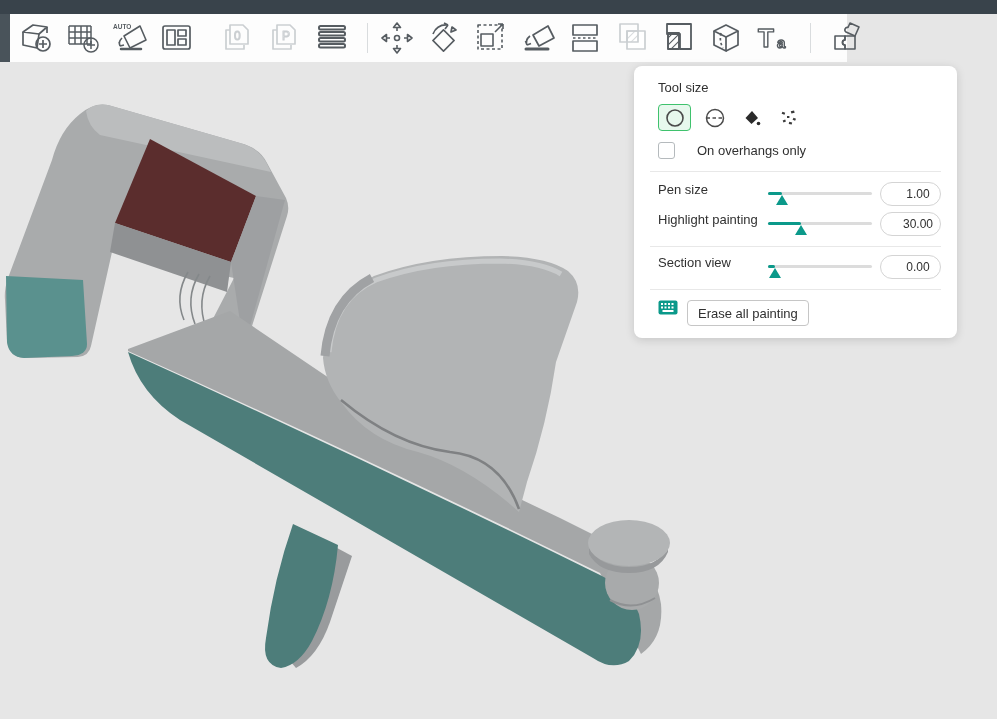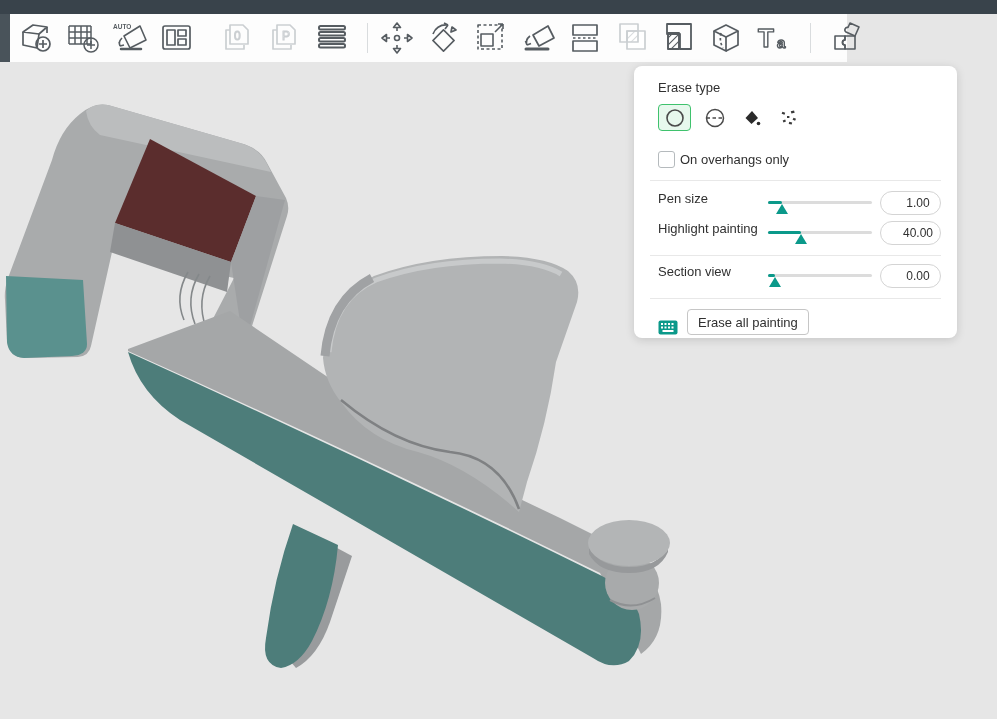--- a/index.html
+++ b/index.html
@@ -27,34 +27,34 @@
   
   .panel{
     position:absolute;left:634px;top:66px;width:323px;height:272px;background:#ffffff;border-radius:8px;
     box-shadow:0 2px 10px rgba(0,0,0,.14);z-index:40;box-sizing:border-box;
     padding:0 16px 0 24px;color:#303030;font-size:13px;
   }
   .p-title{margin-top:14px;}
   .toolsrow{margin-top:9px;display:flex;align-items:center;gap:11px;height:27px;}
   .toolbtn{width:24px;height:24px;display:flex;align-items:center;justify-content:center;border-radius:4px;border:1px solid transparent;}
   .toolbtn.selected{width:31px;height:25px;border:1px solid #3fc26d;background:#e7f8ed;}
-  .cbrow{margin-top:19px;display:flex;align-items:center;gap:5px;height:18px;}
+  .cbrow{margin-top:10px;display:flex;align-items:center;gap:22px;height:18px;}
   .cbox{width:15px;height:15px;border:1px solid #b5babd;border-radius:3px;background:#fff;flex:0 0 auto;}
   .pdiv{height:1px;background:#e8e8e8;margin:12px 0 0 -8px;}
   .srow{display:flex;align-items:flex-start;height:24px;margin-top:8px;}
   .srow .slabel{flex:1 1 auto;white-space:nowrap;}
   .track{position:relative;width:104px;height:24px;flex:0 0 auto;margin-right:8px;}
   .track .line{position:absolute;left:0;top:10px;width:104px;height:3px;background:#dcdcdc;border-radius:2px;}
   .track .fill{position:absolute;left:0;top:10px;height:3px;background:#0b998a;border-radius:2px;width:calc(var(--f)*104px);}
   .track .handle{
     position:absolute;top:13px;left:calc(var(--f)*104px - 6px);width:0;height:0;
     border-left:6px solid transparent;border-right:6px solid transparent;border-bottom:10px solid #0b998a;
   }
   .vbox{width:44px;height:22px;border:1px solid #d4d4d4;border-radius:12px;display:flex;align-items:center;justify-content:center;font-size:12px;flex:0 0 auto;background:#fff;padding-left:15px;}
-  .eraserow{margin-top:10px;display:flex;align-items:flex-end;gap:9px;}
+  .eraserow{margin-top:10px;display:flex;align-items:flex-start;gap:9px;}
   .erasebtn{height:24px;padding:0 10px;border:1px solid #c6c6c6;border-radius:4px;background:#fff;display:flex;align-items:center;font-size:13px;color:#303030;}
 </style>
 </head>
 <body>
 
 <div class="topbar"></div>
 <div class="leftstrip"></div>
 
 <div class="viewport">
   <svg width="997" height="705" viewBox="0 14 997 705">
@@ -222,21 +222,21 @@
   <div class="tbtn" style="margin-left:10px">
     <svg width="40" height="40" viewBox="0 0 40 40" fill="none" stroke-width="1.6" stroke-linejoin="round">
       <path d="M7,19 h10 v4 a2.5,2.5 0 0 0 0,5 v4 h-10 z" transform="translate(0,-1)"></path>
       <path d="M17,19 h10 v13 h-10 v-4 a2.5,2.5 0 0 1 0,-5 z" transform="translate(0,-1)"></path>
       <path d="M22,5 l9,4 l-4,9 l-9,-4 a2.5,2.5 0 0 1 2,-4.5 z"></path>
     </svg>
   </div>
 </div>
 
 <div class="panel">
-  <div class="p-title">Erase type</div>
+  <div class="p-title">Tool size</div>
 
   <div class="toolsrow">
     <div class="toolbtn selected">
       <svg width="20" height="20" viewBox="0 0 20 20">
           <circle cx="10" cy="10" r="8" fill="none" stroke="#4a4a4a" stroke-width="1.6"></circle>
         </svg>
     </div>
     <div class="toolbtn">
       <svg width="22" height="22" viewBox="0 0 22 22">
         <circle cx="11" cy="11" r="8.5" fill="none" stroke="#4a4a4a" stroke-width="1.5"></circle>
@@ -278,21 +278,21 @@
     <div class="vbox">1.00</div>
   </div>
 
   <div class="srow" style="margin-top:6px">
     <div class="slabel">Highlight painting</div>
     <div class="track" style="--f: 0.32;">
       <div class="line"></div>
       <div class="fill"></div>
       <div class="handle"></div>
     </div>
-    <div class="vbox">40.00</div>
+    <div class="vbox">30.00</div>
   </div>
 
   <div class="pdiv" style="margin-top:10px"></div>
 
   <div class="srow">
     <div class="slabel">Section view</div>
     <div class="track" style="--f: 0.07;">
       <div class="line"></div>
       <div class="fill"></div>
       <div class="handle"></div>

